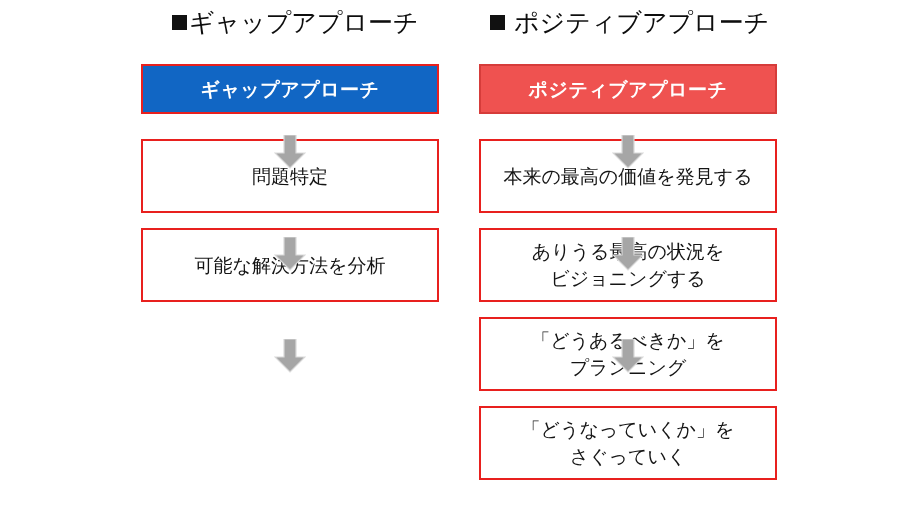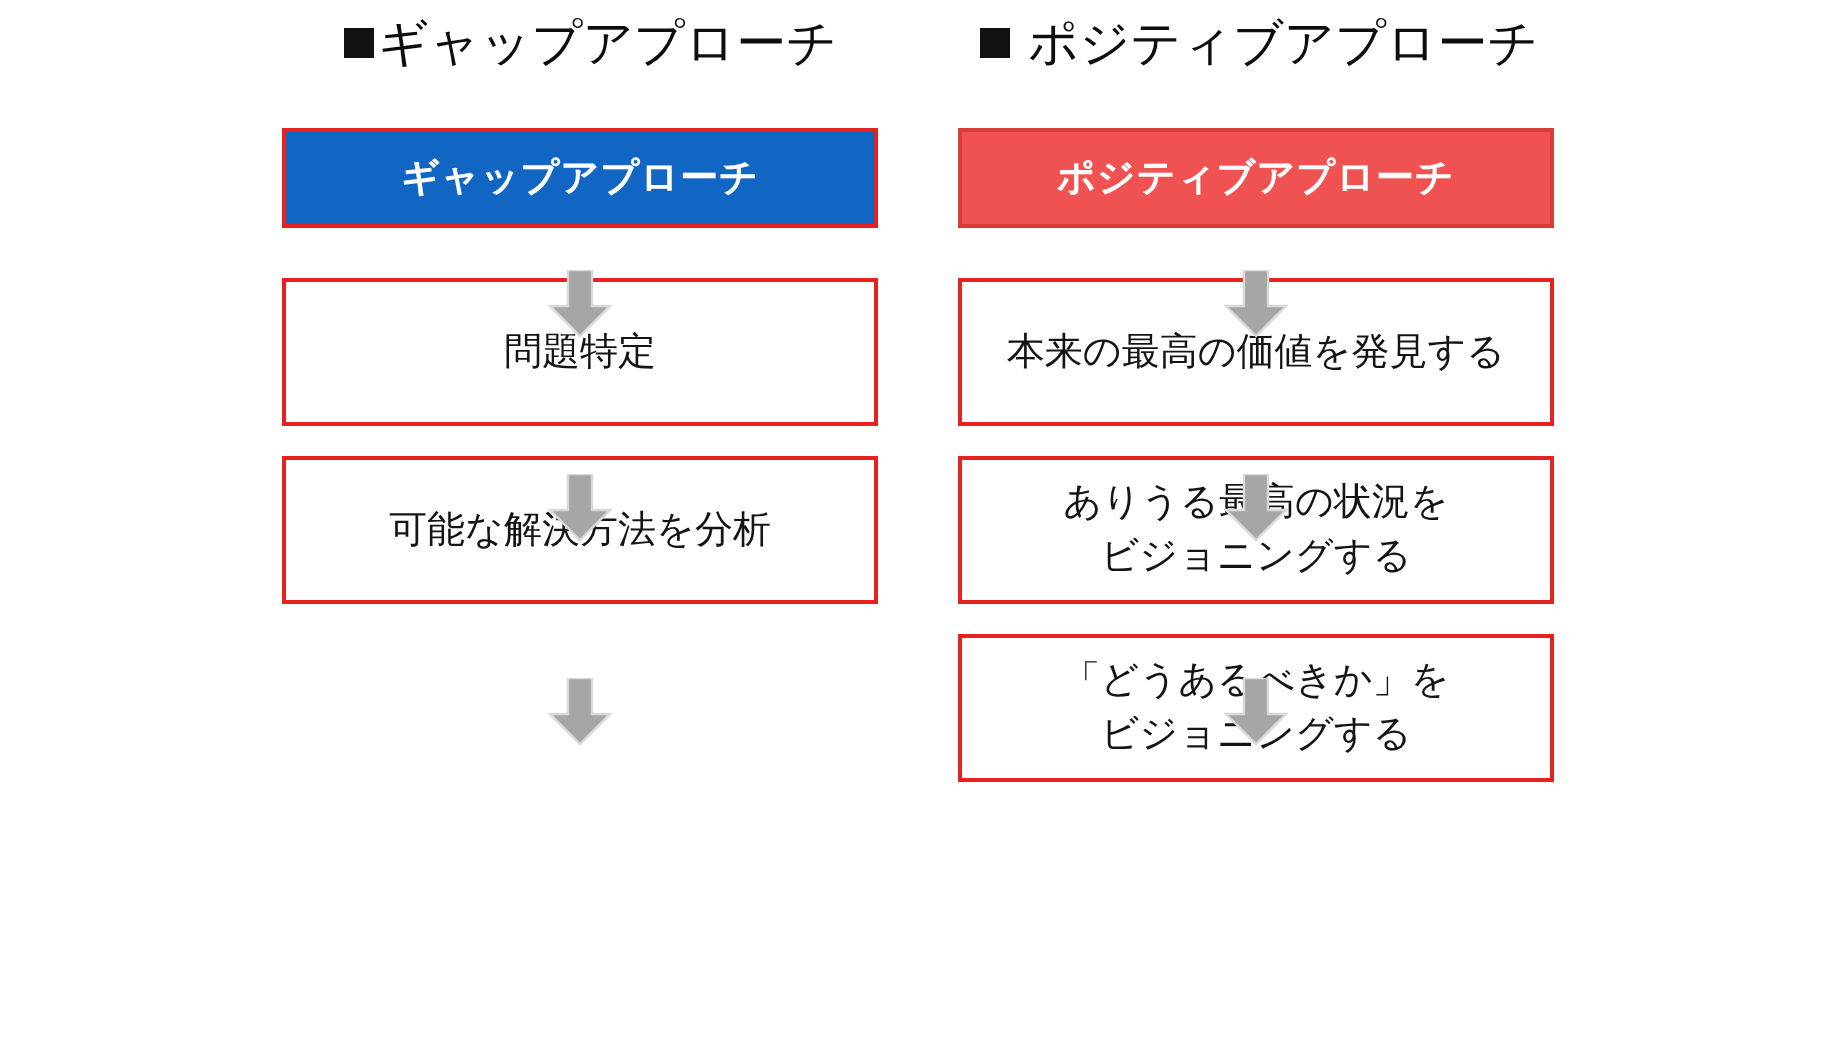--- a/index.html
+++ b/index.html
@@ -175,23 +175,27 @@
       <span class="box-text">本来の最高の価値を発見する</span>
     </div>
 
     <div class="flow-box step-box">
       <span class="box-text">ありうる最高の状況を
 ビジョニングする</span>
     </div>
 
     <div class="flow-box step-box">
       <span class="box-text">「どうあるべきか」を
-ビジョニングする</span>
-    </div>
-
+プランニング</span>
+    </div>
+
+    <div class="flow-box step-box">
+      <span class="box-text">「どうなっていくか」を
+さぐっていく</span>
+    </div>
 
     <div class="arrow-slot a1">
       <svg class="down-arrow" viewBox="0 0 32 34">
         <polygon points="10,0 22,0 22,18 31,18 16,33 1,18 10,18" fill="#a6a6a6" stroke="#d9d9d9" stroke-width="1.2"></polygon>
       </svg>
     </div>
     <div class="arrow-slot a2">
       <svg class="down-arrow" viewBox="0 0 32 34">
         <polygon points="10,0 22,0 22,18 31,18 16,33 1,18 10,18" fill="#a6a6a6" stroke="#d9d9d9" stroke-width="1.2"></polygon>
       </svg>

